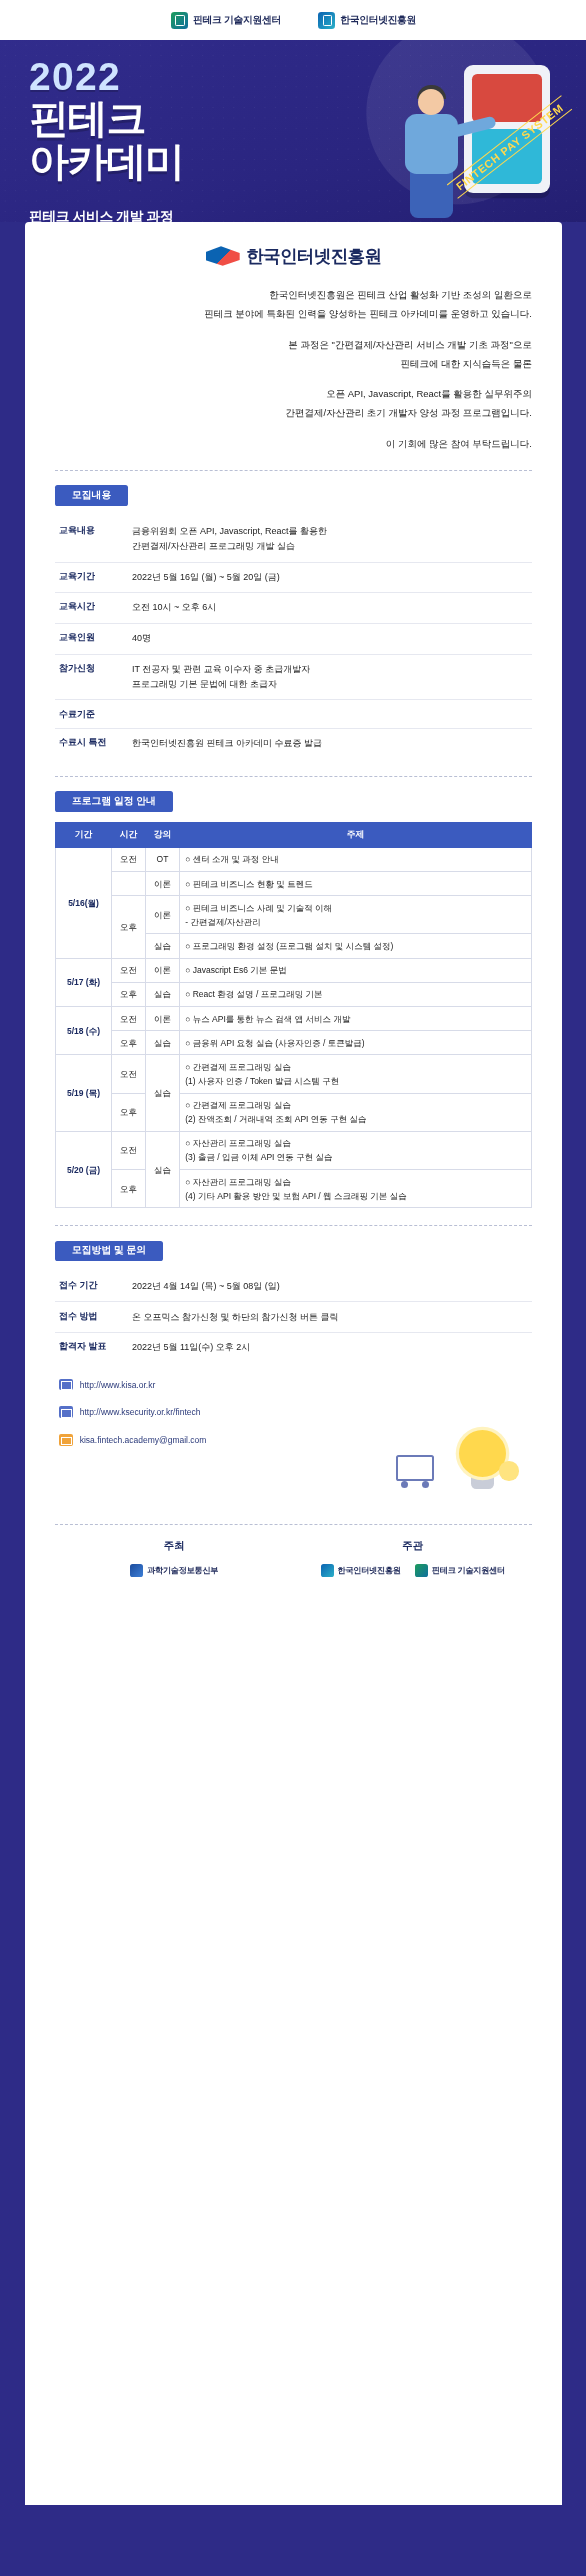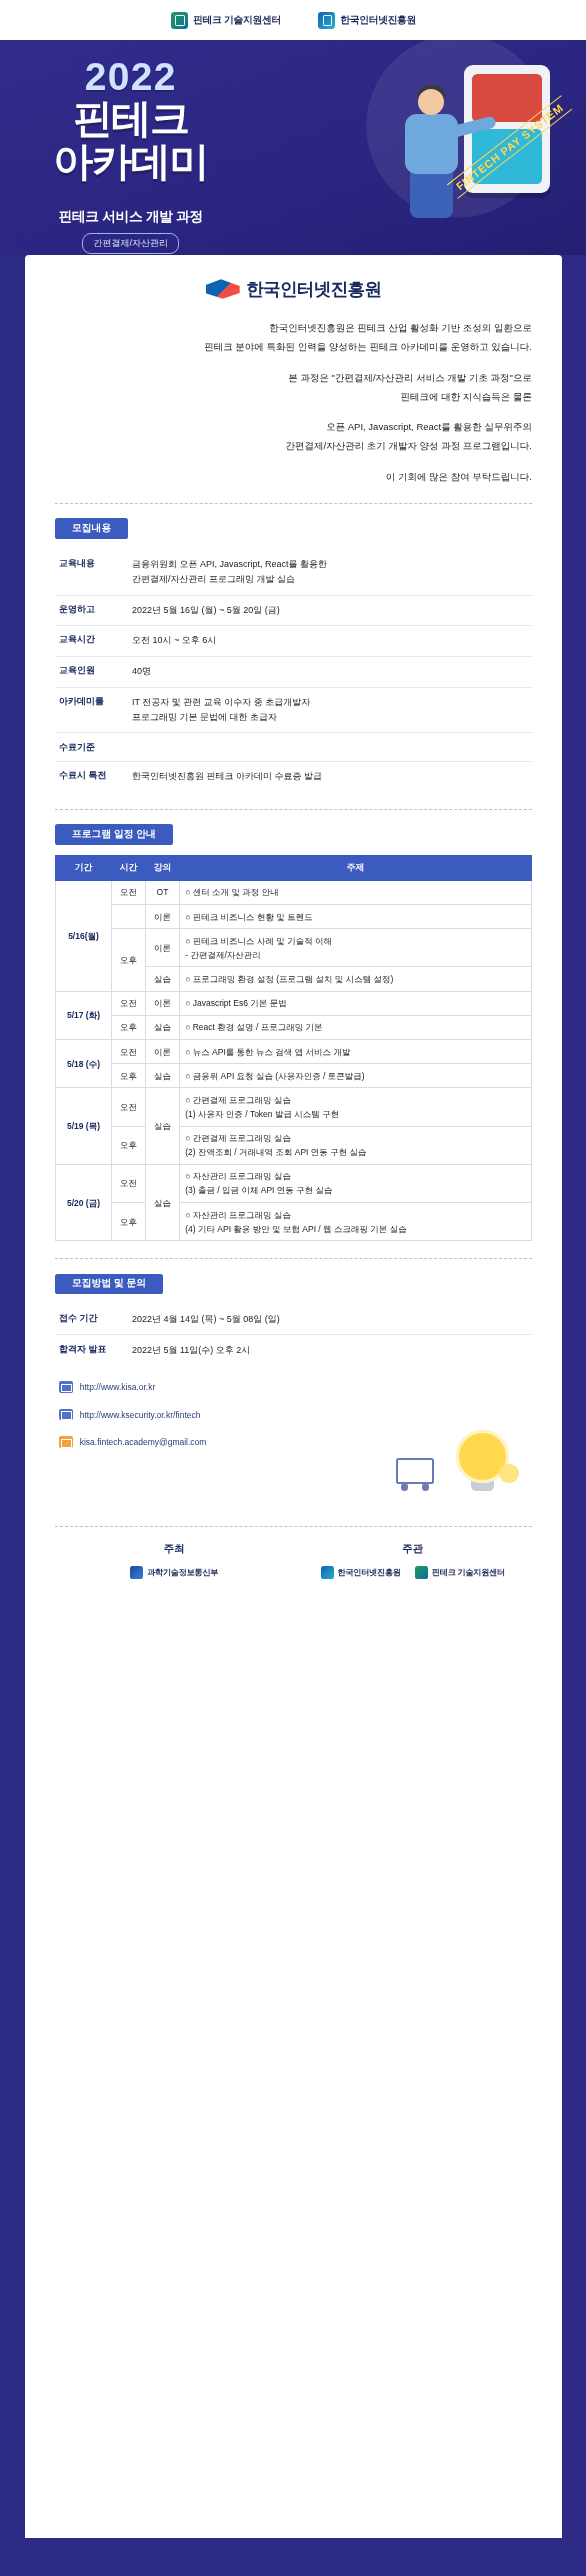--- a/index.html
+++ b/index.html
@@ -42,26 +42,25 @@
   .logo-mark.kisa { background: linear-gradient(135deg,#0b63b2,#2ab0c8); }
   .logo-mark::after {
     content: "";
     position: absolute; left: 4.6px; top: 3.9px;
     width: 7.8px; height: 8.5px;
     border: 1.3px solid #fff; border-radius: 1.3px;
   }
   
   .hero {
     position: relative;
-    height: 215px;
+    height: 182px;
     background:
       radial-gradient(circle at 78% 40%, rgba(255,255,255,0.08) 0 91px, rgba(255,255,255,0) 92px),
       linear-gradient(160deg,#312c8c 0%, #2a2580 60%, #241f72 100%);
     overflow: hidden;
-    text-align: center;
   }
   .hero .dots {
     position: absolute; inset: 0;
     background-image: radial-gradient(rgba(255,255,255,0.12) 0.7px, transparent 0.7px);
     background-size: 10.4px 10.4px;
     opacity: 0.5;
   }
   .hero-text { position: absolute; left: 29px; top: 17px; }
   .year {
     font-size: 39px;
@@ -373,33 +372,33 @@
 
     
     <div class="section-tag">모집내용</div>
     <div>
       <div class="info-row">
         <div class="k">교육내용</div>
         <div class="v" style="white-space:pre-line">금융위원회 오픈 API, Javascript, React를 활용한
 간편결제/자산관리 프로그래밍 개발 실습</div>
       </div>
       <div class="info-row">
-        <div class="k">운영하고</div>
+        <div class="k">교육기간</div>
         <div class="v" style="white-space:pre-line">2022년 5월 16일 (월) ~ 5월 20일 (금)</div>
       </div>
       <div class="info-row">
         <div class="k">교육시간</div>
         <div class="v" style="white-space:pre-line">오전 10시 ~ 오후 6시</div>
       </div>
       <div class="info-row">
         <div class="k">교육인원</div>
         <div class="v" style="white-space:pre-line">40명</div>
       </div>
       <div class="info-row">
-        <div class="k">아카데미를</div>
+        <div class="k">참가신청</div>
         <div class="v" style="white-space:pre-line">IT 전공자 및 관련 교육 이수자 중 초급개발자
 프로그래밍 기본 문법에 대한 초급자</div>
       </div>
       <div class="info-row">
         <div class="k">수료기준</div>
       </div>
       <div class="info-row">
         <div class="k">수료시 특전</div>
         <div class="v" style="white-space:pre-line">한국인터넷진흥원 핀테크 아카데미 수료증 발급</div>
       </div>
@@ -495,20 +494,24 @@
     </table>
 
     <hr class="dashed">
 
     
     <div class="section-tag">모집방법 및 문의</div>
     <div>
       <div class="info-row">
         <div class="k">접수 기간</div>
         <div class="v">2022년 4월 14일 (목) ~ 5월 08일 (일)</div>
+      </div>
+      <div class="info-row">
+        <div class="k">접수 방법</div>
+        <div class="v">온 오프믹스 참가신청 및 하단의 참가신청 버튼 클릭</div>
       </div>
       <div class="info-row">
         <div class="k">합격자 발표</div>
         <div class="v">2022년 5월 11일(수) 오후 2시</div>
       </div>
     </div>
 
     <div class="contact-list">
       <div class="contact-item">
         <span class="ico"></span>

